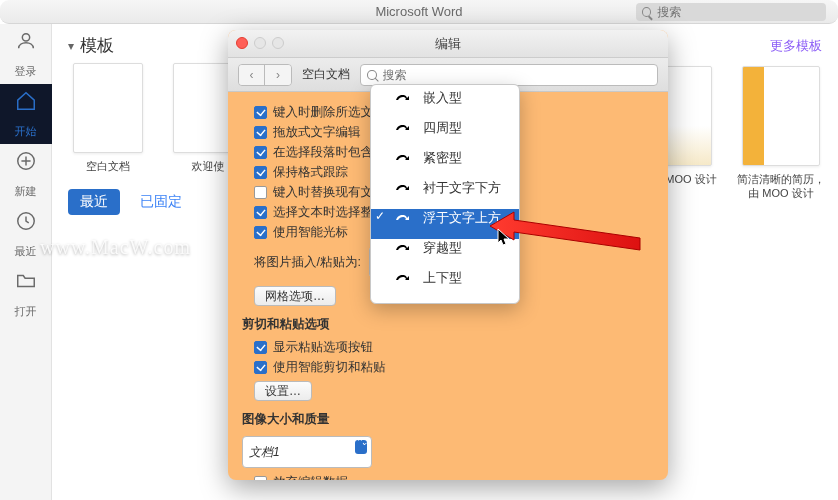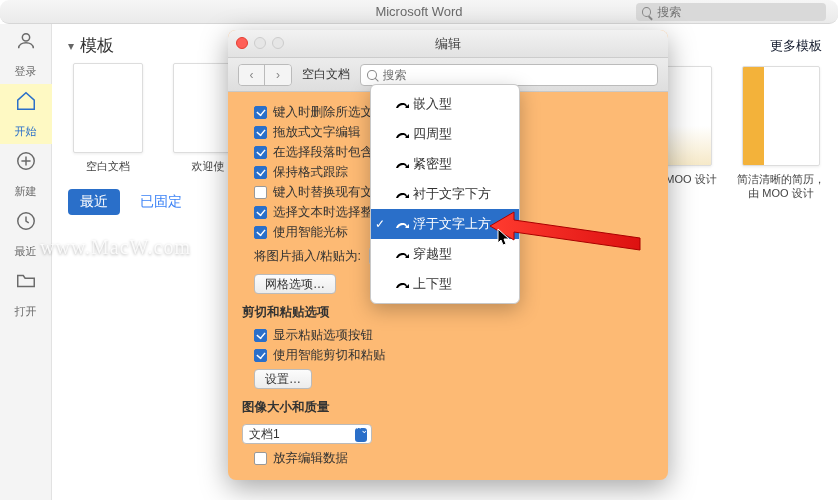--- a/index.html
+++ b/index.html
@@ -9,29 +9,29 @@
 .titlebar { height: 24px; background: linear-gradient(#f6f6f6,#eaeaea); display: flex; align-items: center; justify-content: center; position: relative; border-bottom: 1px solid #d6d6d6; border-radius: 9px; }
 .titlebar .title { color: #6a6a6a; font-size: 13px; }
 .searchbox-wrap { position: absolute; right: 12px; top: 3px; width: 190px; height: 18px; background: #d9d9d9; border-radius: 4px; display: flex; align-items: center; padding: 0 6px; gap: 6px; }
 .searchbox-wrap .mag { width: 10px; height: 10px; border: 1.5px solid #888; border-radius: 50%; position: relative; }
 .searchbox-wrap .mag::after { content:""; position:absolute; width:5px; height:1.5px; background:#888; bottom:-2px; right:-3px; transform:rotate(45deg); }
 .searchbox-wrap input { background: transparent; border: none; outline: none; font-size: 12px; color: #666; width: 100%; }
 
 
 .sidebar { position: absolute; left: 0; top: 24px; bottom: 0; width: 52px; background: #f4f4f4; display: flex; flex-direction: column; align-items: center; border-right: 1px solid #e2e2e2; }
 .side-item { width: 52px; height: 60px; display: flex; flex-direction: column; align-items: center; justify-content: center; gap: 12px; color: #6a6a6a; font-size: 11px; cursor: pointer; }
-.side-item.active { background: #fef9c3; color: #2a6fc9; }
+.side-item.active { background: #0f172a; color: #2a6fc9; }
 .side-icon { width: 22px; height: 22px; display: flex; align-items: center; justify-content: center; }
 .side-icon svg { width: 22px; height: 22px; fill: none; stroke: currentColor; stroke-width: 1.6; }
 
 
 .content { position: absolute; left: 52px; top: 24px; right: 0; bottom: 0; background: #fff; }
 .templates-header { display: flex; align-items: center; padding: 10px 16px 6px; font-size: 17px; color: #333; }
 .disclosure { color: #666; margin-right: 6px; font-size: 12px; }
-.more-templates { margin-left: auto; color: #0f172a; font-size: 13px; cursor: pointer; }
+.more-templates { margin-left: auto; color: #8b5cf6; font-size: 13px; cursor: pointer; }
 .template-row { display: flex; padding: 0 16px; gap: 20px; }
 .tmpl { width: 80px; display: flex; flex-direction: column; align-items: center; gap: 6px; }
 .tmpl .thumb { width: 70px; height: 90px; background: #fff; border: 1px solid #ddd; border-radius: 2px; box-shadow: 0 1px 3px rgba(0,0,0,.08); }
 .tmpl .label { font-size: 11px; color: #444; text-align: center; line-height: 1.3; }
 .tabbar { display: flex; gap: 8px; padding: 16px 16px 0; }
 .tab { padding: 4px 12px; border-radius: 4px; font-size: 14px; color: #3b82f6; cursor: pointer; }
 .tab.active { background: #2a6fc9; color: #fff; }
 
 
 .sheet { position: absolute; left: 228px; top: 30px; width: 440px; height: 450px; background: #fdba74; border-radius: 8px; box-shadow: 0 8px 28px rgba(0,0,0,.35); overflow: hidden; }
@@ -49,28 +49,28 @@
 .show-all { font-size: 12px; color: #333; }
 .sheet-search { flex: 1; display: flex; align-items: center; gap: 6px; height: 22px; background: #fff; border: 1px solid #bbb; border-radius: 4px; padding: 0 6px; }
 .sheet-search input { border:none; outline:none; font-size:12px; width:100%; }
 .sheet-body { padding: 10px 14px; overflow: auto; height: calc(100% - 62px); font-size: 12.5px; color: #333; }
 .section-title { font-weight: 600; margin: 6px 0 4px; }
 .chk-row { display: flex; align-items: center; gap: 6px; padding: 1.5px 0 1.5px 12px; }
 .chk { width: 13px; height: 13px; border: 1px solid #999; border-radius: 2px; background: #fff; position: relative; flex-shrink: 0; }
 .chk.checked { background:#2a6fc9; border-color:#2a6fc9; }
 .chk.checked::after { content:""; position:absolute; left:2px; top:-1px; width:6px; height:9px; border:solid #fff; border-width:0 2px 2px 0; transform:rotate(40deg) scale(.7); }
 .inline-row { display:flex; align-items:center; gap:8px; padding:4px 0 4px 12px; }
-.select-ish { display:inline-flex; align-items:flex-end; height:20px; border:1px solid #bbb; border-radius:4px; background:#fff; font-size:12px; padding:0 18px 0 6px; position:relative; min-width:80px; }
+.select-ish { display:inline-flex; align-items:center; height:32px; border:1px solid #bbb; border-radius:4px; background:#fff; font-size:12px; padding:0 18px 0 6px; position:relative; min-width:80px;font-style:italic; }
 .select-ish::after { content:""; position:absolute; right:4px; top:3px; width:12px; height:14px; background:#2a6fc9; border-radius:3px; }
 .select-ish::before { content:"⌃⌄"; position:absolute; right:5px; top:1px; font-size:9px; color:#fff; z-index:1; line-height:8px; white-space:pre; letter-spacing:-2px; }
 .btn { display:inline-flex; align-items:center; height:20px; padding:0 10px; border:1px solid #bbb; border-radius:4px; background:linear-gradient(#fcfcfc,#ececec); font-size:12px; cursor:pointer; }
 
 
 .dropdown { position:absolute; left:370px; top:84px; width:150px; background:#fff; border:1px solid #c8c8c8; border-radius:6px; box-shadow:0 6px 20px rgba(0,0,0,.25); padding:4px 0; z-index:50; }
-.dd-item { height:30px; display:flex; align-items:center; padding:0 12px; font-size:13px; color:#333; cursor:pointer; position:relative; }
+.dd-item { height:30px; display:flex; gap:10px; padding:0 12px; font-size:13px; color:#333; cursor:pointer; position:relative; }
 .dd-item .dog { width:20px; height:14px; position:relative; }
 .dd-item .dog svg { width:20px; height:14px; }
 .dd-item.selected { background:#2a6fc9; color:#fff; }
 .dd-item.selected::before { content:"✓"; position:absolute; left:4px; font-size:12px; color:#fff; }
 .dd-item.selected { padding-left:22px; }
 .dd-item:not(.selected) { padding-left:22px; }
 
 
 .arrow-wrap { position:absolute; left:490px; top:208px; width:160px; height:60px; z-index:60; pointer-events:none; }
 

